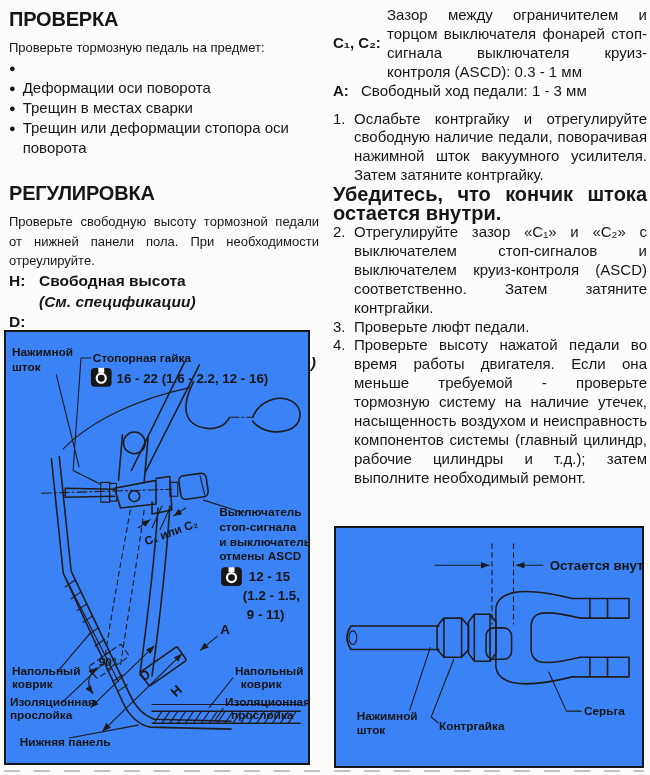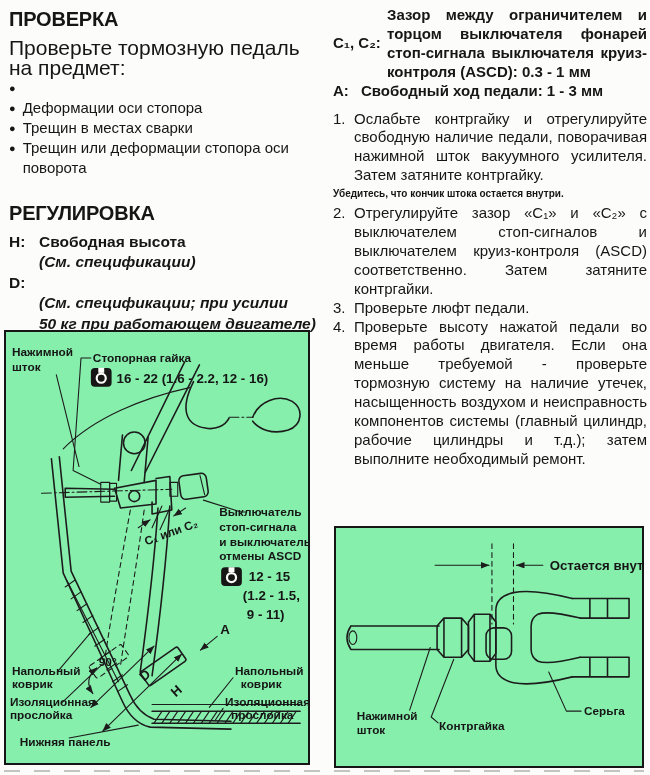--- a/index.html
+++ b/index.html
@@ -2,36 +2,36 @@
 <html><head>
 <meta charset="utf-8">
 <style>
   html,body{margin:0;padding:0;background:#e8e8e6;}
   #page{position:relative;width:650px;height:775px;background:#fcfcfa;color:#161616;
         font-family:"Liberation Sans","DejaVu Sans",sans-serif;overflow:hidden;}
   .col{position:absolute;top:6px;}
   #col-left{left:9px;width:310px;}
   #col-right{left:333px;width:314px;}
   .h-sec{font-size:20px;font-weight:700;letter-spacing:-0.2px;margin:2px 0 7px 0;}
-  .body{font-size:21px;line-height:19.8px;}
+  .body{font-size:13px;line-height:19.8px;}
   .jst{text-align:justify;}
   .bullet{display:flex;gap:7px;font-size:15px;line-height:20px;}
   .bullet .dot{flex:0 0 auto;font-size:11px;line-height:20px;}
   .spec{display:flex;font-weight:700;font-size:15.5px;line-height:20.5px;}
   .spec .k{flex:0 0 30px;}
   .spec-cont{padding-left:30px;font-weight:700;font-size:15.5px;line-height:20.5px;font-style:italic;}
   .hang{display:flex;font-size:15px;line-height:18.9px;align-items:center;}
   .hang .k{font-weight:700;flex:0 0 54px;}
   .hang.a .k{flex:0 0 28px;}
-  .hang .t{flex:1;font-weight:700;text-align:justify;}
+  .hang .t{flex:1;font-weight:400;text-align:justify;}
   .step{display:flex;font-size:15px;line-height:18.9px;}
   .step .n{flex:0 0 21px;}
   .step .t{flex:1;text-align:justify;}
-  .note{font-weight:700;font-size:10px;line-height:18.9px;text-align:justify;margin:0;}
-  .dbox{position:absolute;border:2.5px solid #161616;background:#86efac;text-align:center;}
+  .note{font-weight:700;font-size:20px;line-height:18.9px;text-align:justify;margin:0;}
+  .dbox{position:absolute;border:2.5px solid #161616;background:#3b82f6;text-align:center;}
   #pedal-box{left:4px;top:330px;width:302px;height:431px;}
   #clevis-box{left:334px;top:526px;width:306px;height:238px;}
   .scanline{position:absolute;left:4px;top:770px;width:640px;height:2px;opacity:.5;
     background:repeating-linear-gradient(90deg,#8a8a86 0 16px,transparent 16px 30px);}
   svg .ln{fill:none;stroke:#1c1c1c;stroke-width:1.6;stroke-linecap:round;stroke-linejoin:round;}
   svg .thin{stroke-width:1.1;}
   svg .dsh{stroke-dasharray:5 4;}
   svg .dd{stroke-dasharray:10 3 2 3;}
   svg .lbl{font:700 12px "Liberation Sans","DejaVu Sans",sans-serif;fill:#161616;}
   svg .num{font:700 13.5px "Liberation Sans","DejaVu Sans",sans-serif;fill:#161616;}
@@ -43,32 +43,33 @@
 <div id="page">
 
   <div id="col-left" class="col">
     <div class="h-sec">ПРОВЕРКА</div>
     <div class="body">Проверьте тормозную педаль на предмет:</div>
     <div class="bullet">
       <span class="dot">●</span>
     </div>
     <div class="bullet">
       <span class="dot">●</span>
-      <span>Деформации оси стопора</span>
+      <span>Деформации оси поворота</span>
     </div>
     <div class="bullet">
       <span class="dot">●</span>
       <span>Трещин в местах сварки</span>
     </div>
     <div class="bullet">
       <span class="dot">●</span>
       <span>Трещин или деформации стопора оси поворота</span>
     </div>
 
     <div class="h-sec mt17">РЕГУЛИРОВКА</div>
+    <div class="body jst">Проверьте свободную высоту тормозной педали от нижней панели пола. При необходимости отреулируйте.</div>
     <div class="spec">
       <span class="k">H:</span>
       <span>Свободная высота</span>
     </div>
     <div class="spec-cont">(См. спецификации)</div>
     <div class="spec">
       <span class="k">D:</span>
     </div>
     <div class="spec-cont">(См. спецификации; при усилии</div>
     <div class="spec-cont">50 кг при работающем двигателе)</div>

